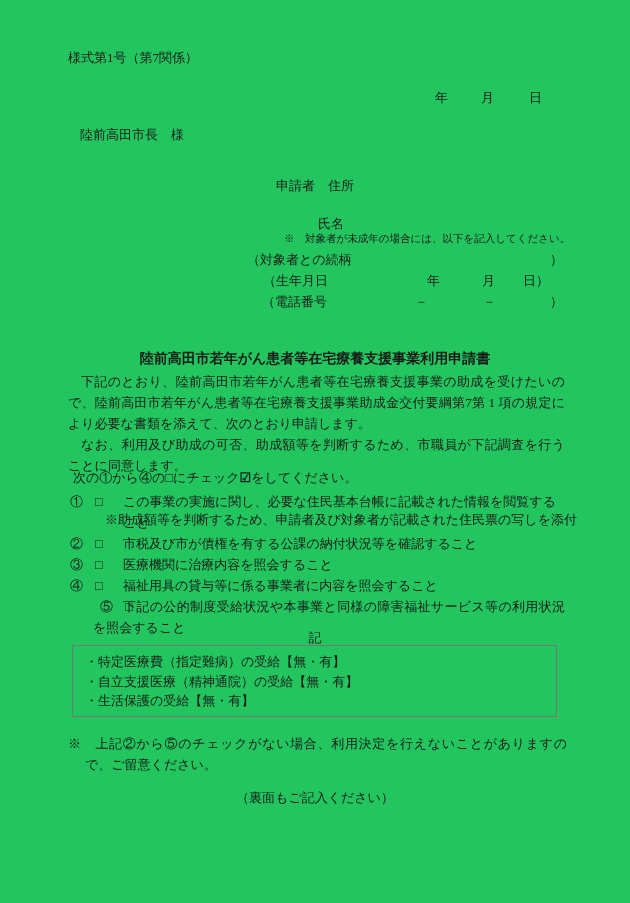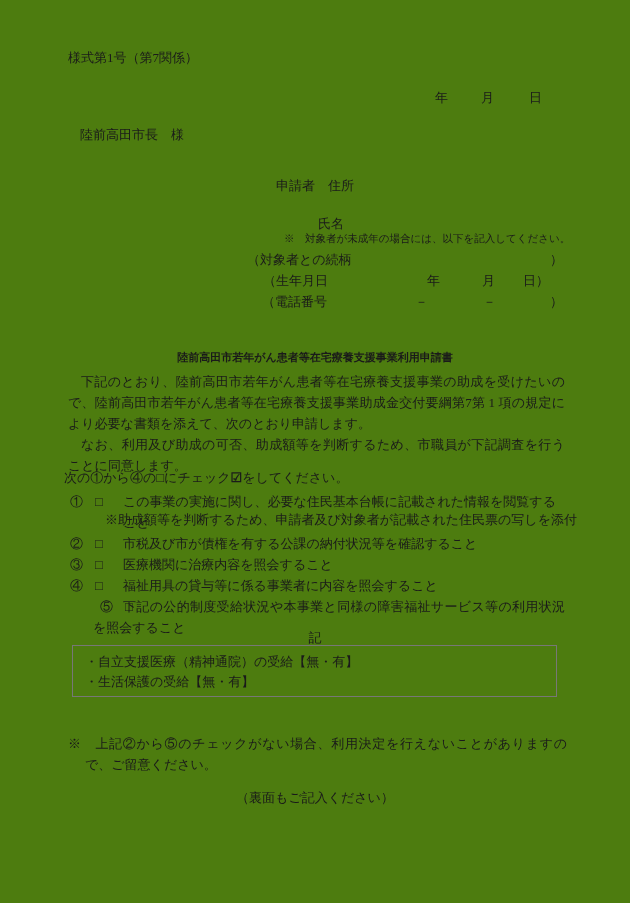--- a/index.html
+++ b/index.html
@@ -1,32 +1,32 @@
 <!DOCTYPE html>
 <html lang="ja"><head>
 <meta charset="utf-8">
 <style>
   html,body { margin:0; padding:0; background:#ffffff; }
   .page {
     position:relative;
     width:630px; height:903px;
-    background:#4d7c0f;
+    background:#22c55e;
     color:#1a1a1a;
     font-family:"Liberation Serif","DejaVu Serif",serif;
     font-size:13px;
     overflow:hidden;
   }
   .abs { position:absolute; white-space:nowrap; line-height:1.3; }
   .para {
     position:absolute; left:68px; width:497px;
     line-height:21px; text-align:justify; text-indent:13px;
   }
   .title {
     position:absolute; left:0; width:630px; top:350px;
-    text-align:center; font-weight:bold; font-size:11px;
+    text-align:center; font-weight:bold; font-size:14px;
   }
   .center-line { position:absolute; left:0; width:630px; text-align:center; }
   
   .fill-row { position:absolute; left:247px; width:311px; height:18px; }
   .fill-row span { position:absolute; white-space:nowrap; }
   
   .date-row { position:absolute; left:435px; top:89px; width:110px; height:18px; }
   .date-row span { position:absolute; white-space:nowrap; }
   
   .check-row { position:absolute; left:68px; width:500px; line-height:21px; padding-left:55px; box-sizing:border-box; }
@@ -88,21 +88,21 @@
     <span style="left:236px;">－</span>
     <span style="left:303px;">）</span>
   </div>
 
   <div class="title">陸前高田市若年がん患者等在宅療養支援事業利用申請書</div>
 
   <div class="para" style="top:371px;">下記のとおり、陸前高田市若年がん患者等在宅療養支援事業の助成を受けたいので、陸前高田市若年がん患者等在宅療養支援事業助成金交付要綱第7第 1 項の規定により必要な書類を添えて、次のとおり申請します。</div>
 
   <div class="para" style="top:434px;">なお、利用及び助成の可否、助成額等を判断するため、市職員が下記調査を行うことに同意します。</div>
 
-  <div class="abs" style="left:51px; top:470px; text-indent:13px;text-align:center;">
+  <div class="abs" style="left:60px; top:470px; text-indent:13px;text-align:center;">
     <span>次の①から④の□にチェック</span><span class="glyph-check">☑</span><span>をしてください。</span>
   </div>
 
   <div class="check-row" style="top:491px;">
     <span class="ck-num">①</span>
     <span class="ck-box">□</span>
     <span>この事業の実施に関し、必要な住民基本台帳に記載された情報を閲覧すること</span>
   </div>
   <div class="sub-note" style="top:512px;">※助成額等を判断するため、申請者及び対象者が記載された住民票の写しを添付</div>
 
@@ -126,20 +126,21 @@
 
   <div class="check-row wrap5" style="top:596px;">
     <span class="ck-num">⑤</span>
     <span class="ck-box">□</span>
     <span>下記の公的制度受給状況や本事業と同様の障害福祉サービス等の利用状況を照会すること</span>
   </div>
 
   <div class="center-line" style="top:629px;">記</div>
 
   <div class="record-box">
+    <div class="line">・特定医療費（指定難病）の受給【無・有】</div>
     <div class="line">・自立支援医療（精神通院）の受給【無・有】</div>
     <div class="line">・生活保護の受給【無・有】</div>
   </div>
 
   <div class="footnote">※　上記②から⑤のチェックがない場合、利用決定を行えないことがありますので、ご留意ください。</div>
 
   <div class="center-line" style="top:789px;">（裏面もご記入ください）</div>
 
 </div>
 

